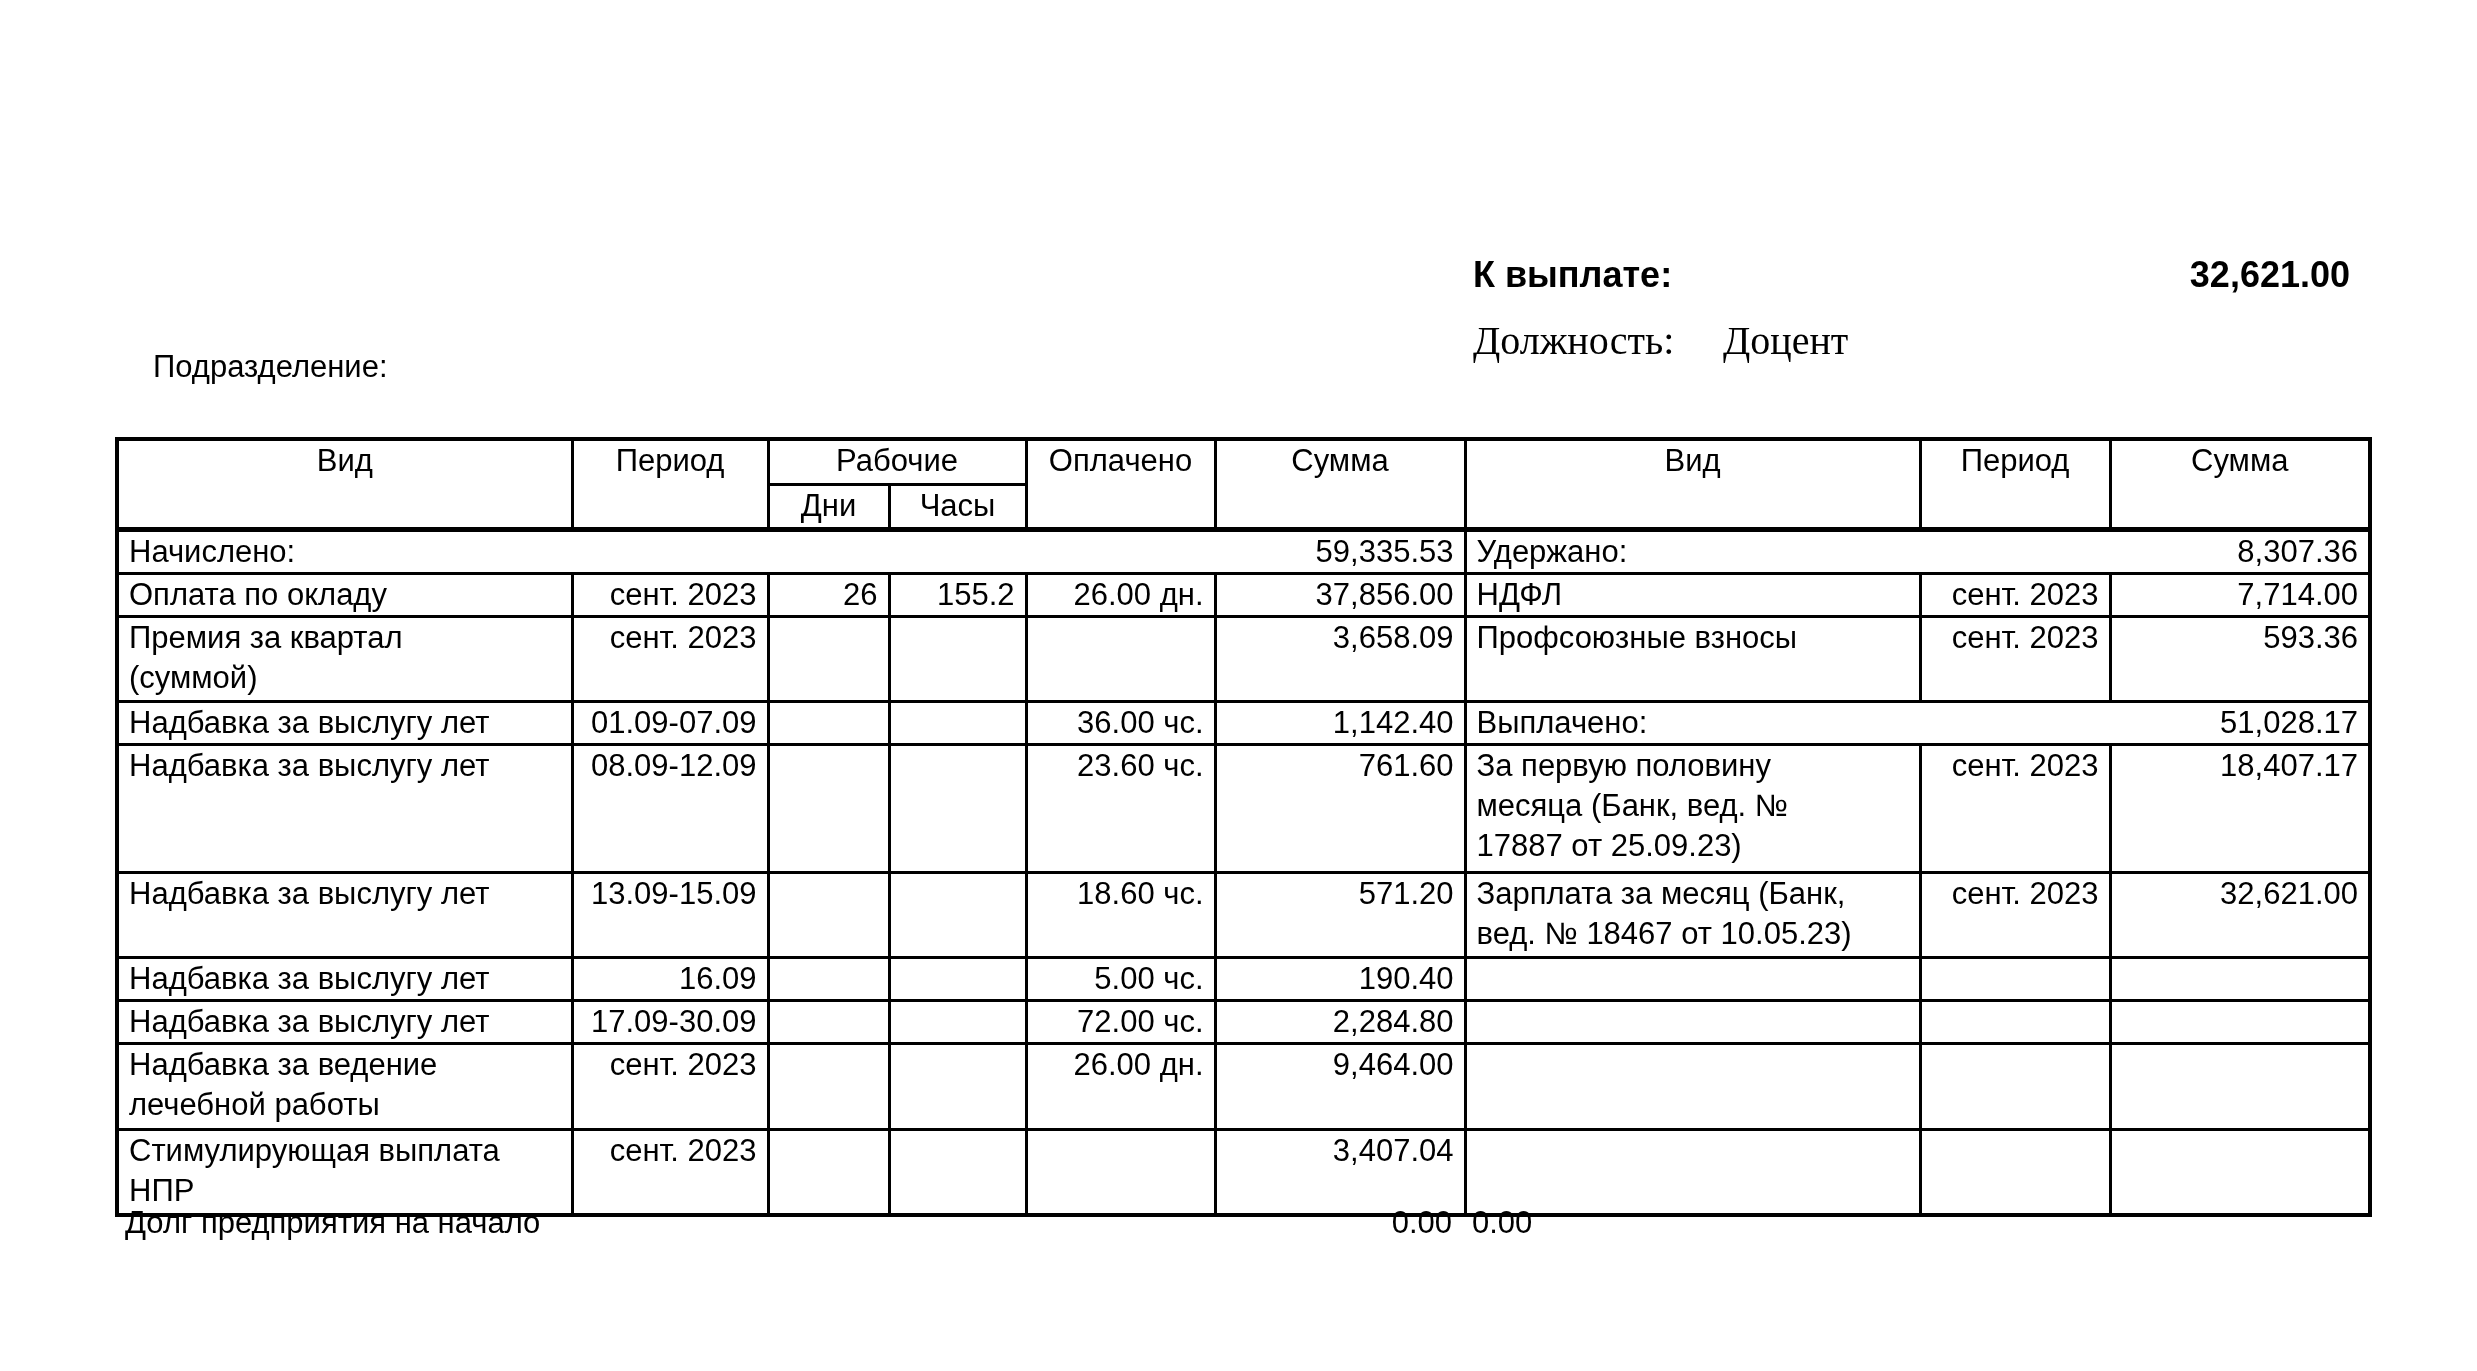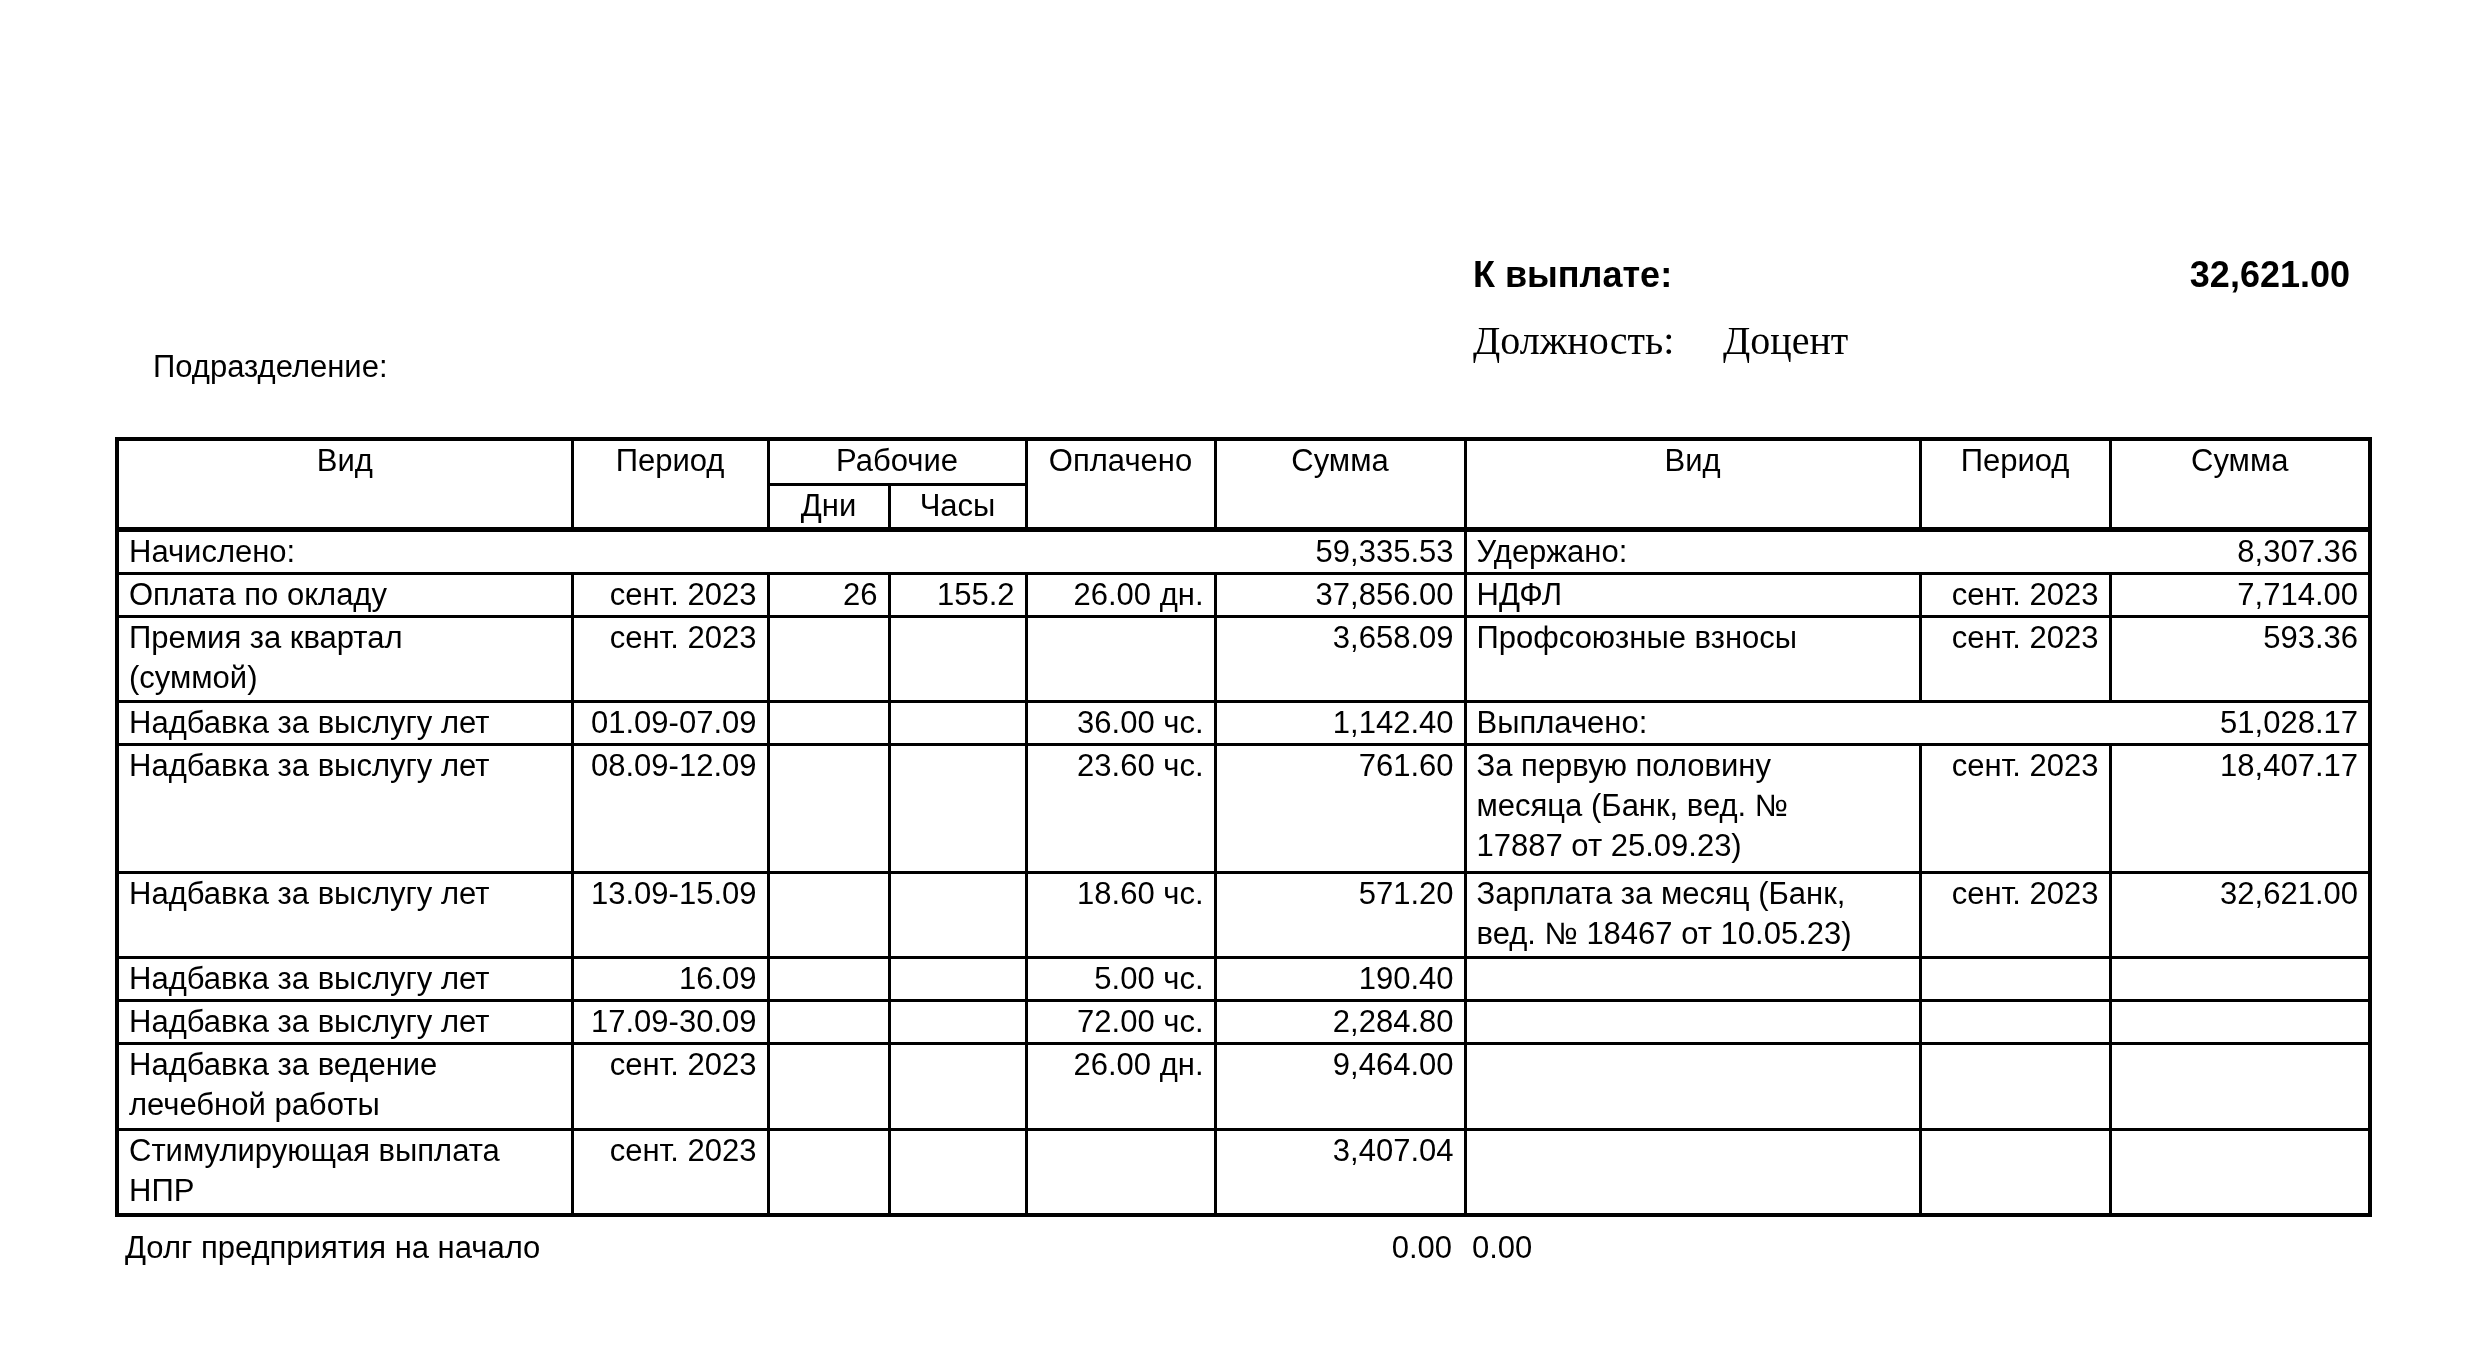--- a/index.html
+++ b/index.html
@@ -78,21 +78,21 @@
   tr.h45 { height: 45px; }
   tr.h41 { height: 41px; }
   tr.h42 { height: 42px; }
   tr.h85 { height: 85px; }
   tr.h128 { height: 128px; }
   tr.h86 { height: 86px; }
   
   .foot {
     position: absolute;
     left: 115px;
-    top: 1229px;
+    top: 1204px;
     width: 2253px;
     display: flex;
     font-size: 31px;
     line-height: 38px;
   }
   .foot-left {
     box-sizing: border-box;
     width: 1348px;
     flex: 0 0 1348px;
     display: flex;

